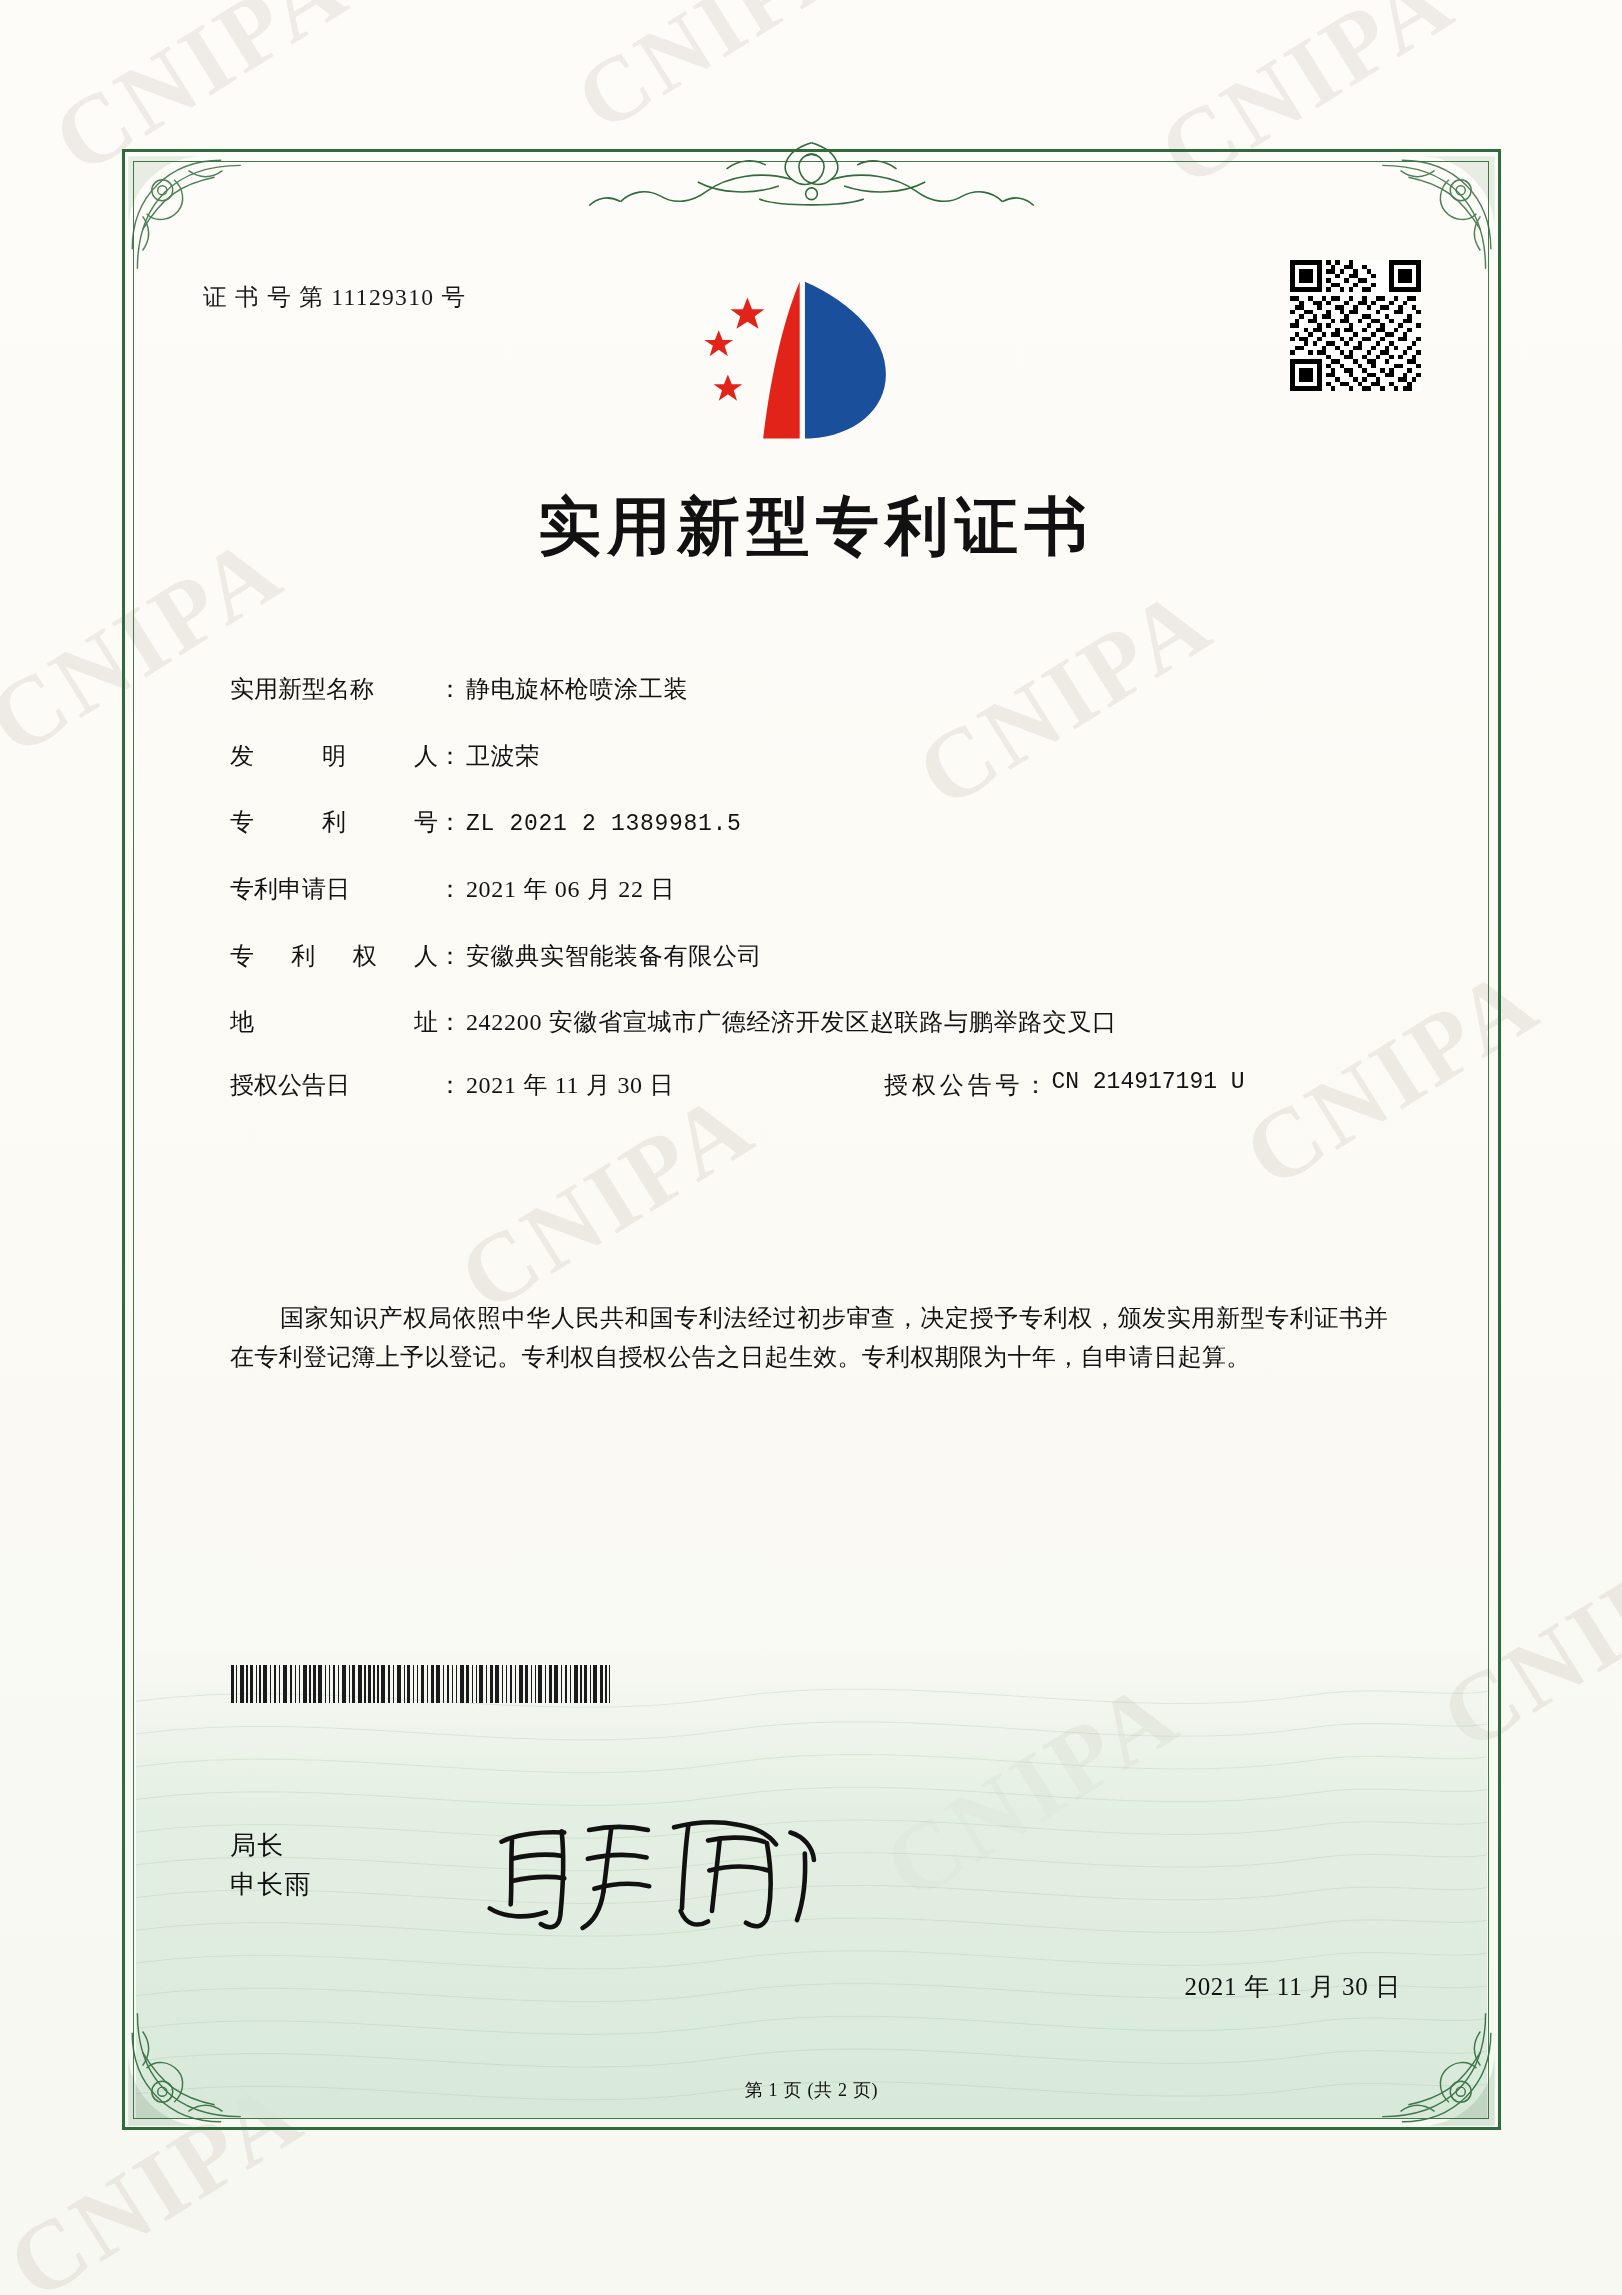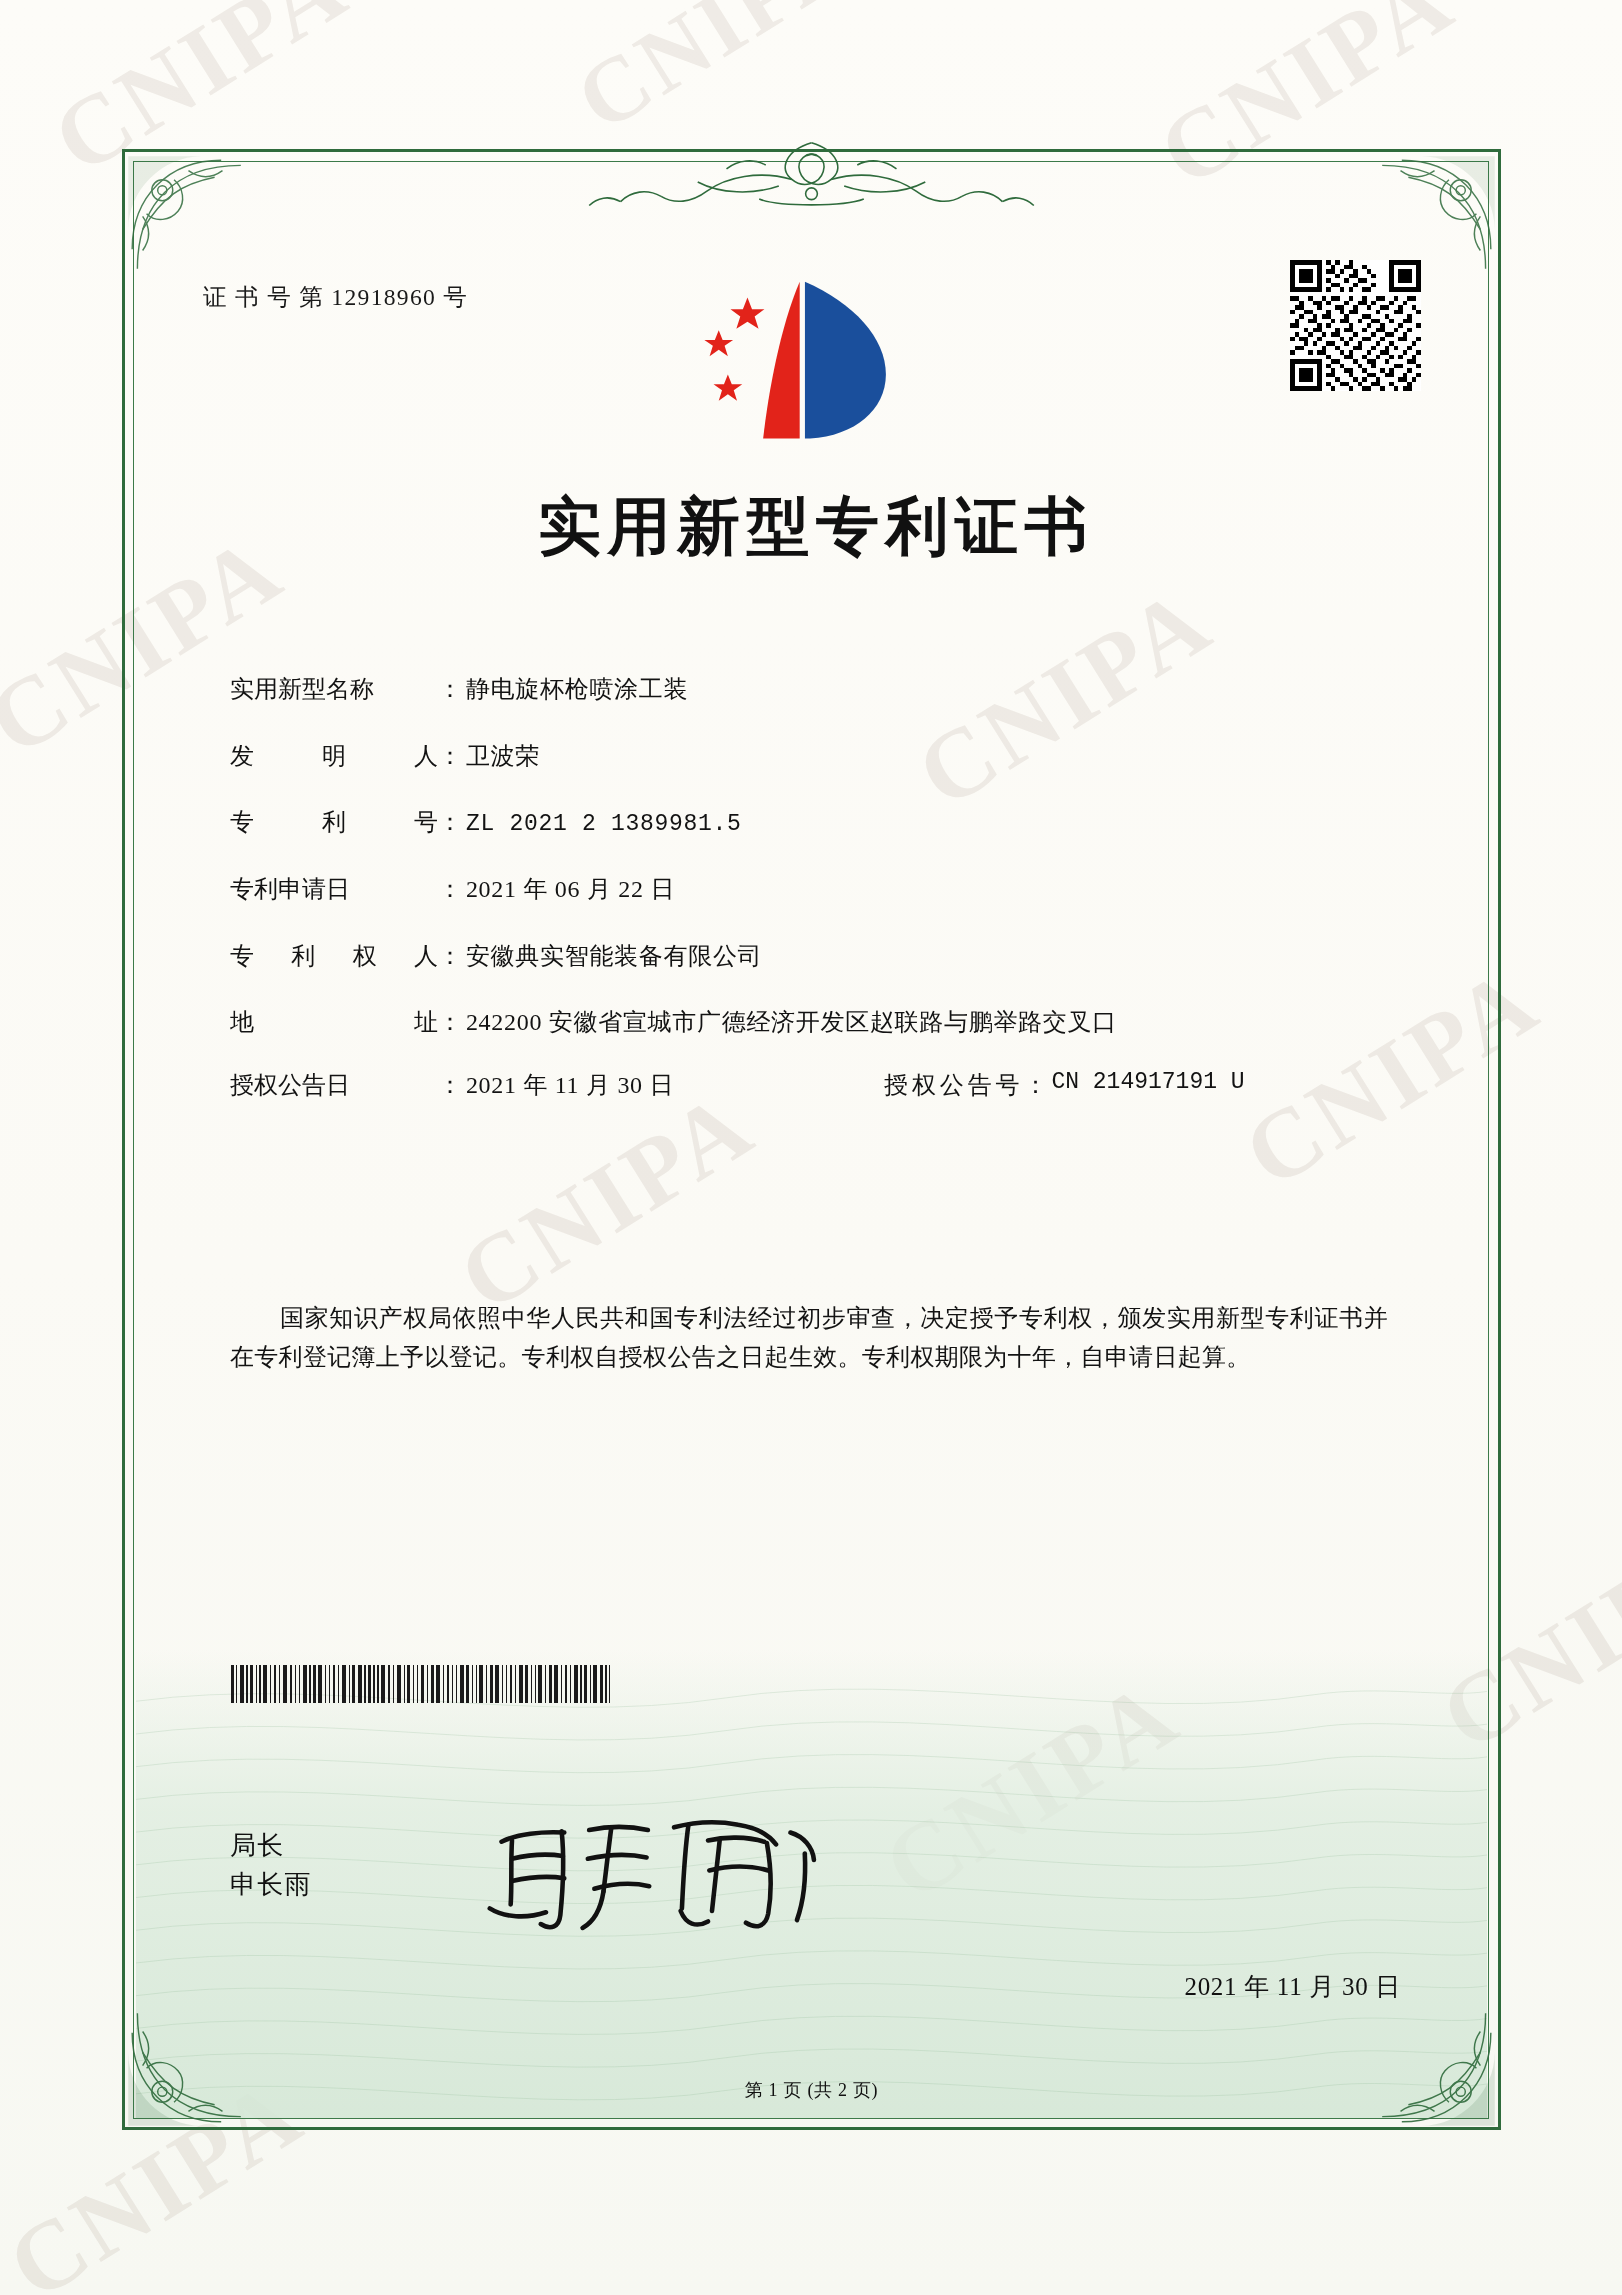--- a/index.html
+++ b/index.html
@@ -353,21 +353,21 @@
       <path d="M610,100 C632,88 656,92 672,108"></path>
       <path d="M88,108 C70,98 52,102 40,114"></path>
       <path d="M672,108 C690,98 708,102 720,114"></path>
       <circle cx="380" cy="96" r="9"></circle>
       <path d="M300,104 C330,116 430,116 460,104"></path>
       <path d="M250,58 C268,44 292,42 310,52"></path>
       <path d="M510,58 C492,44 468,42 450,52"></path>
     </g>
   </svg>
 
-  <div class="cert-number">证 书 号 第 12918960 号</div>
+  <div class="cert-number">证 书 号 第 11129310 号</div>
 
   <svg class="qr" viewBox="0 0 29 29" shape-rendering="crispEdges">
     <rect width="29" height="29" fill="#fff"></rect>
     <g fill="#000">
       <rect x="0" y="0" width="7" height="1"></rect>
         <rect x="0" y="6" width="7" height="1"></rect>
       <rect x="0" y="0" width="1" height="7"></rect>
         <rect x="6" y="0" width="1" height="7"></rect>
       <rect x="2" y="2" width="3" height="3"></rect>
       <rect x="22" y="0" width="7" height="1"></rect>

